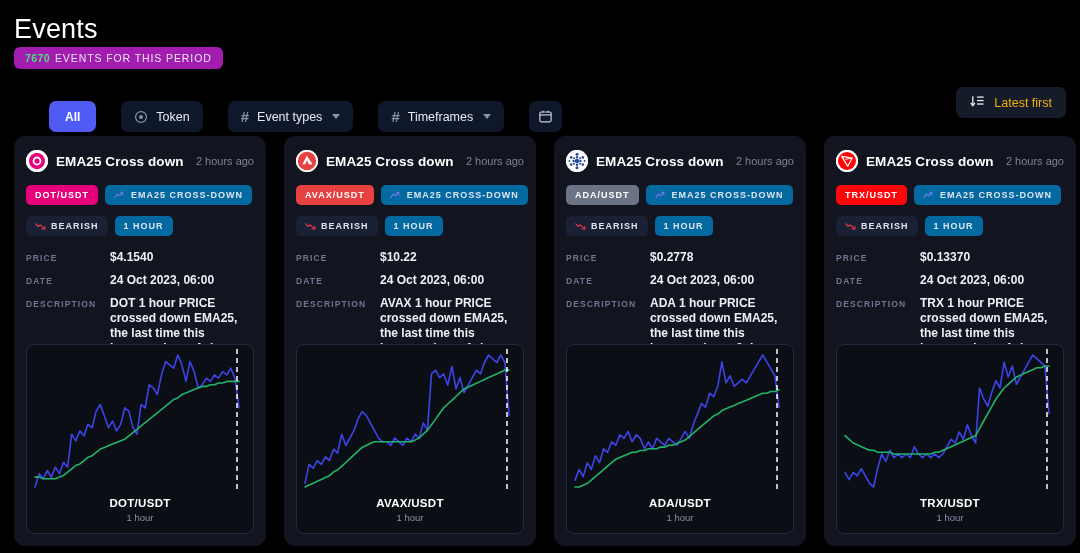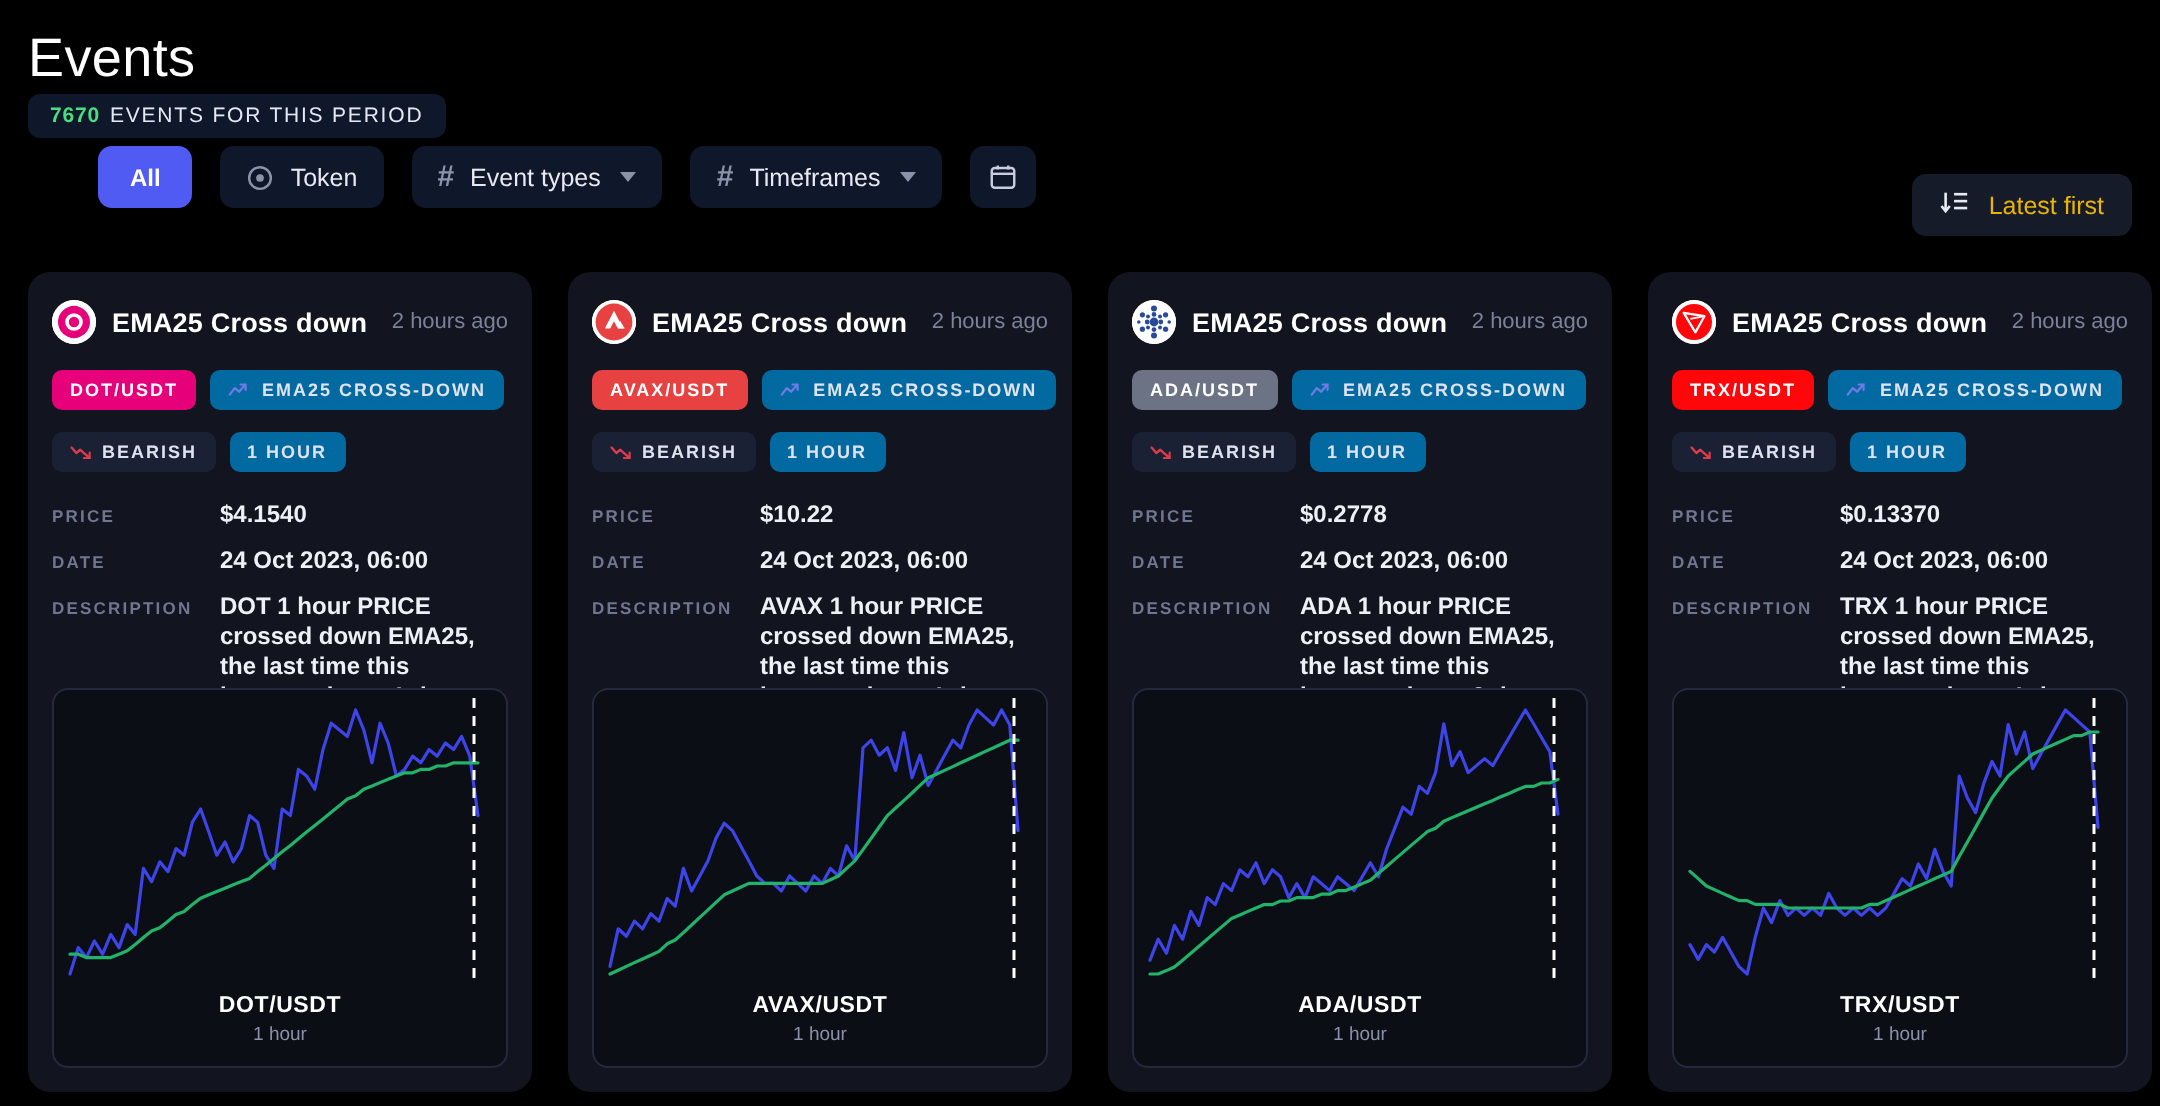--- a/index.html
+++ b/index.html
@@ -13,27 +13,27 @@
 
   
   .page-title {
     position: absolute; left: 14px; top: 14px;
     font-size: 27px; font-weight: 400; color: #ffffff;
     letter-spacing: 0.2px;
   }
   .count-pill {
     position: absolute; left: 14px; top: 47px;
     height: 22px; display: flex; align-items: center; gap: 5px;
-    background: #0f172a; border-radius: 6px; padding: 0 11px;
+    background: #a21caf; border-radius: 6px; padding: 0 11px;
   }
   .count-pill .num { color: #4ade80; font-size: 10.5px; font-weight: 700; letter-spacing: .4px; }
   .count-pill .txt { color: #e6e9f2; font-size: 10.5px; font-weight: 400; letter-spacing: .9px; }
 
   
-  .filterbar { position: absolute; left: 14px; top: 73px; display: flex; gap: 14px; align-items: center; padding-left: 35px; }
+  .filterbar { position: absolute; left: 14px; top: 101px; display: flex; gap: 25px; align-items: center; padding-left: 35px; }
   .fbtn {
     height: 31px; border-radius: 7px; background: #0f172a;
     display: flex; align-items: center; gap: 8px; padding: 0 13px;
     color: #e8eaf2; font-size: 12.5px; font-weight: 500; cursor: pointer;
     border: none;
   }
   .fbtn.all { background: #4f5bf2; color:#fff; padding: 0 16px; font-weight:600; font-size:12px;}
   .fbtn.icon-only { padding: 0 9px; }
   .fbtn .glyph { display:inline-flex; align-items:center; justify-content:center; color:#8b93ab; }
   .caret { width:0;height:0;border-left:4px solid transparent;border-right:4px solid transparent;border-top:5px solid #8b93ab; margin-left:2px;}

